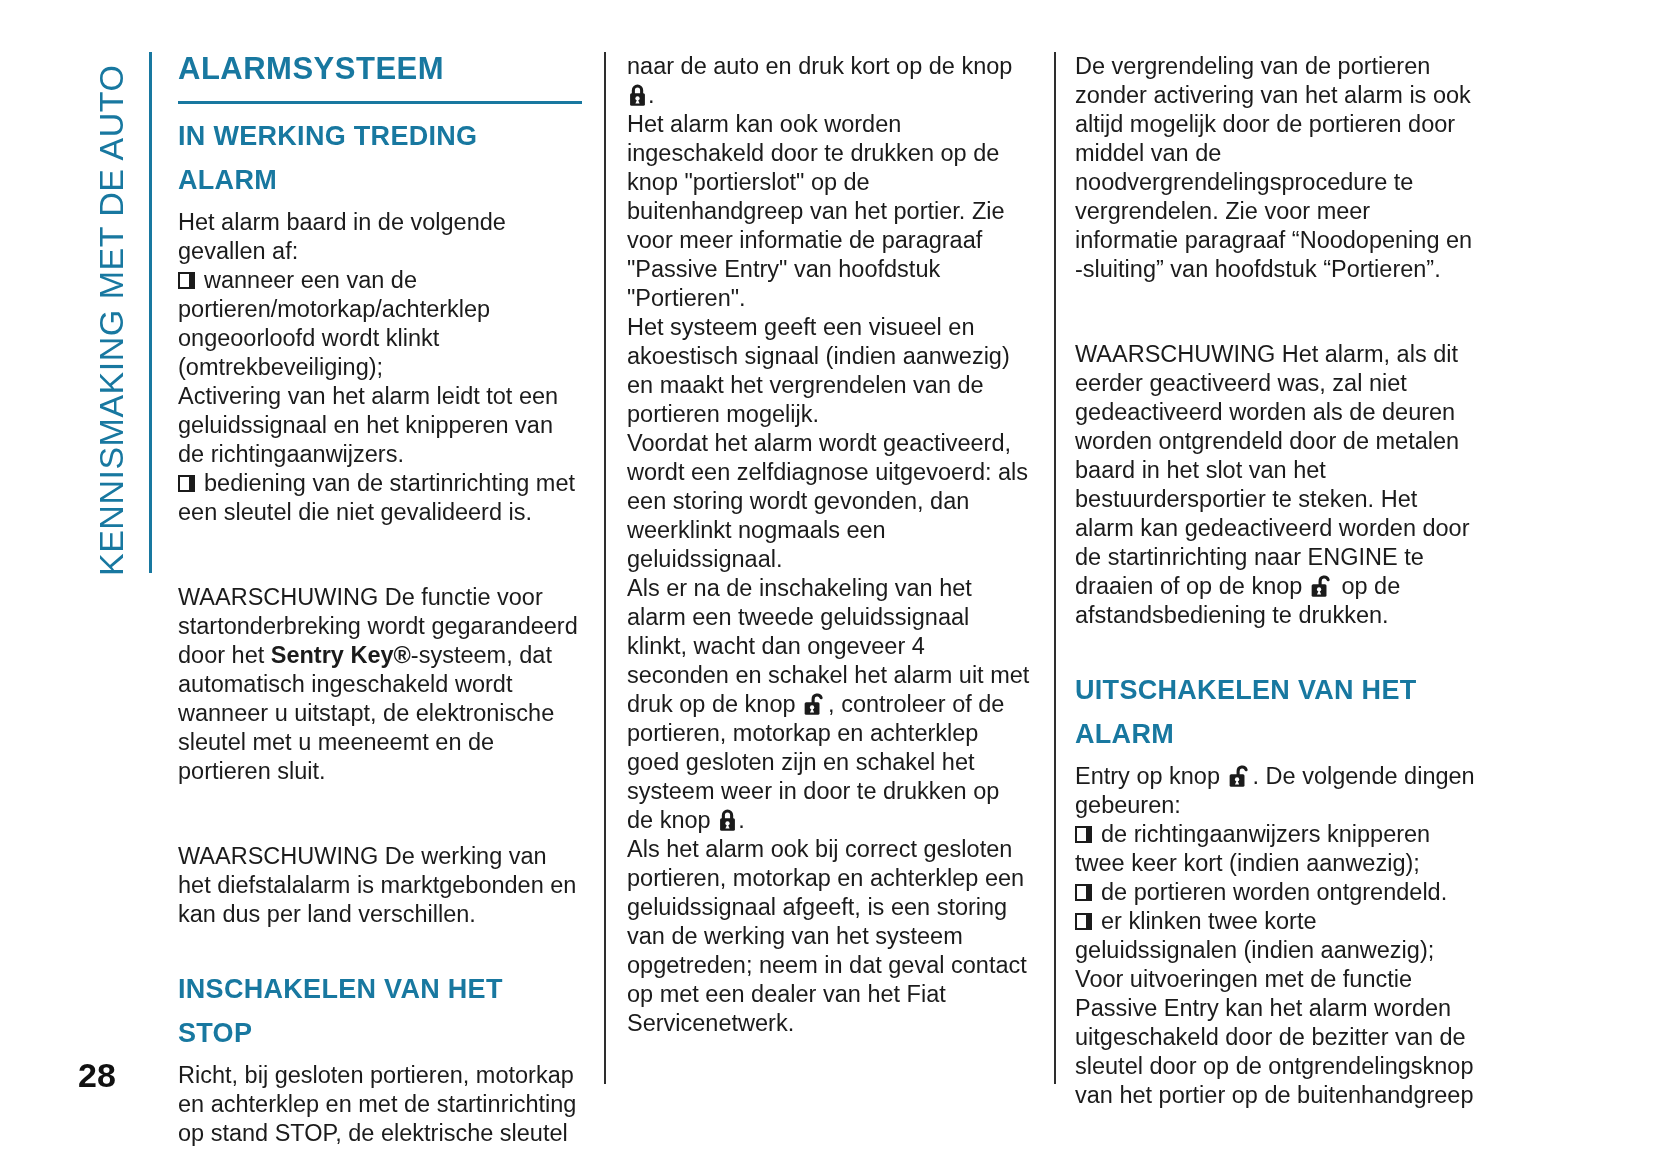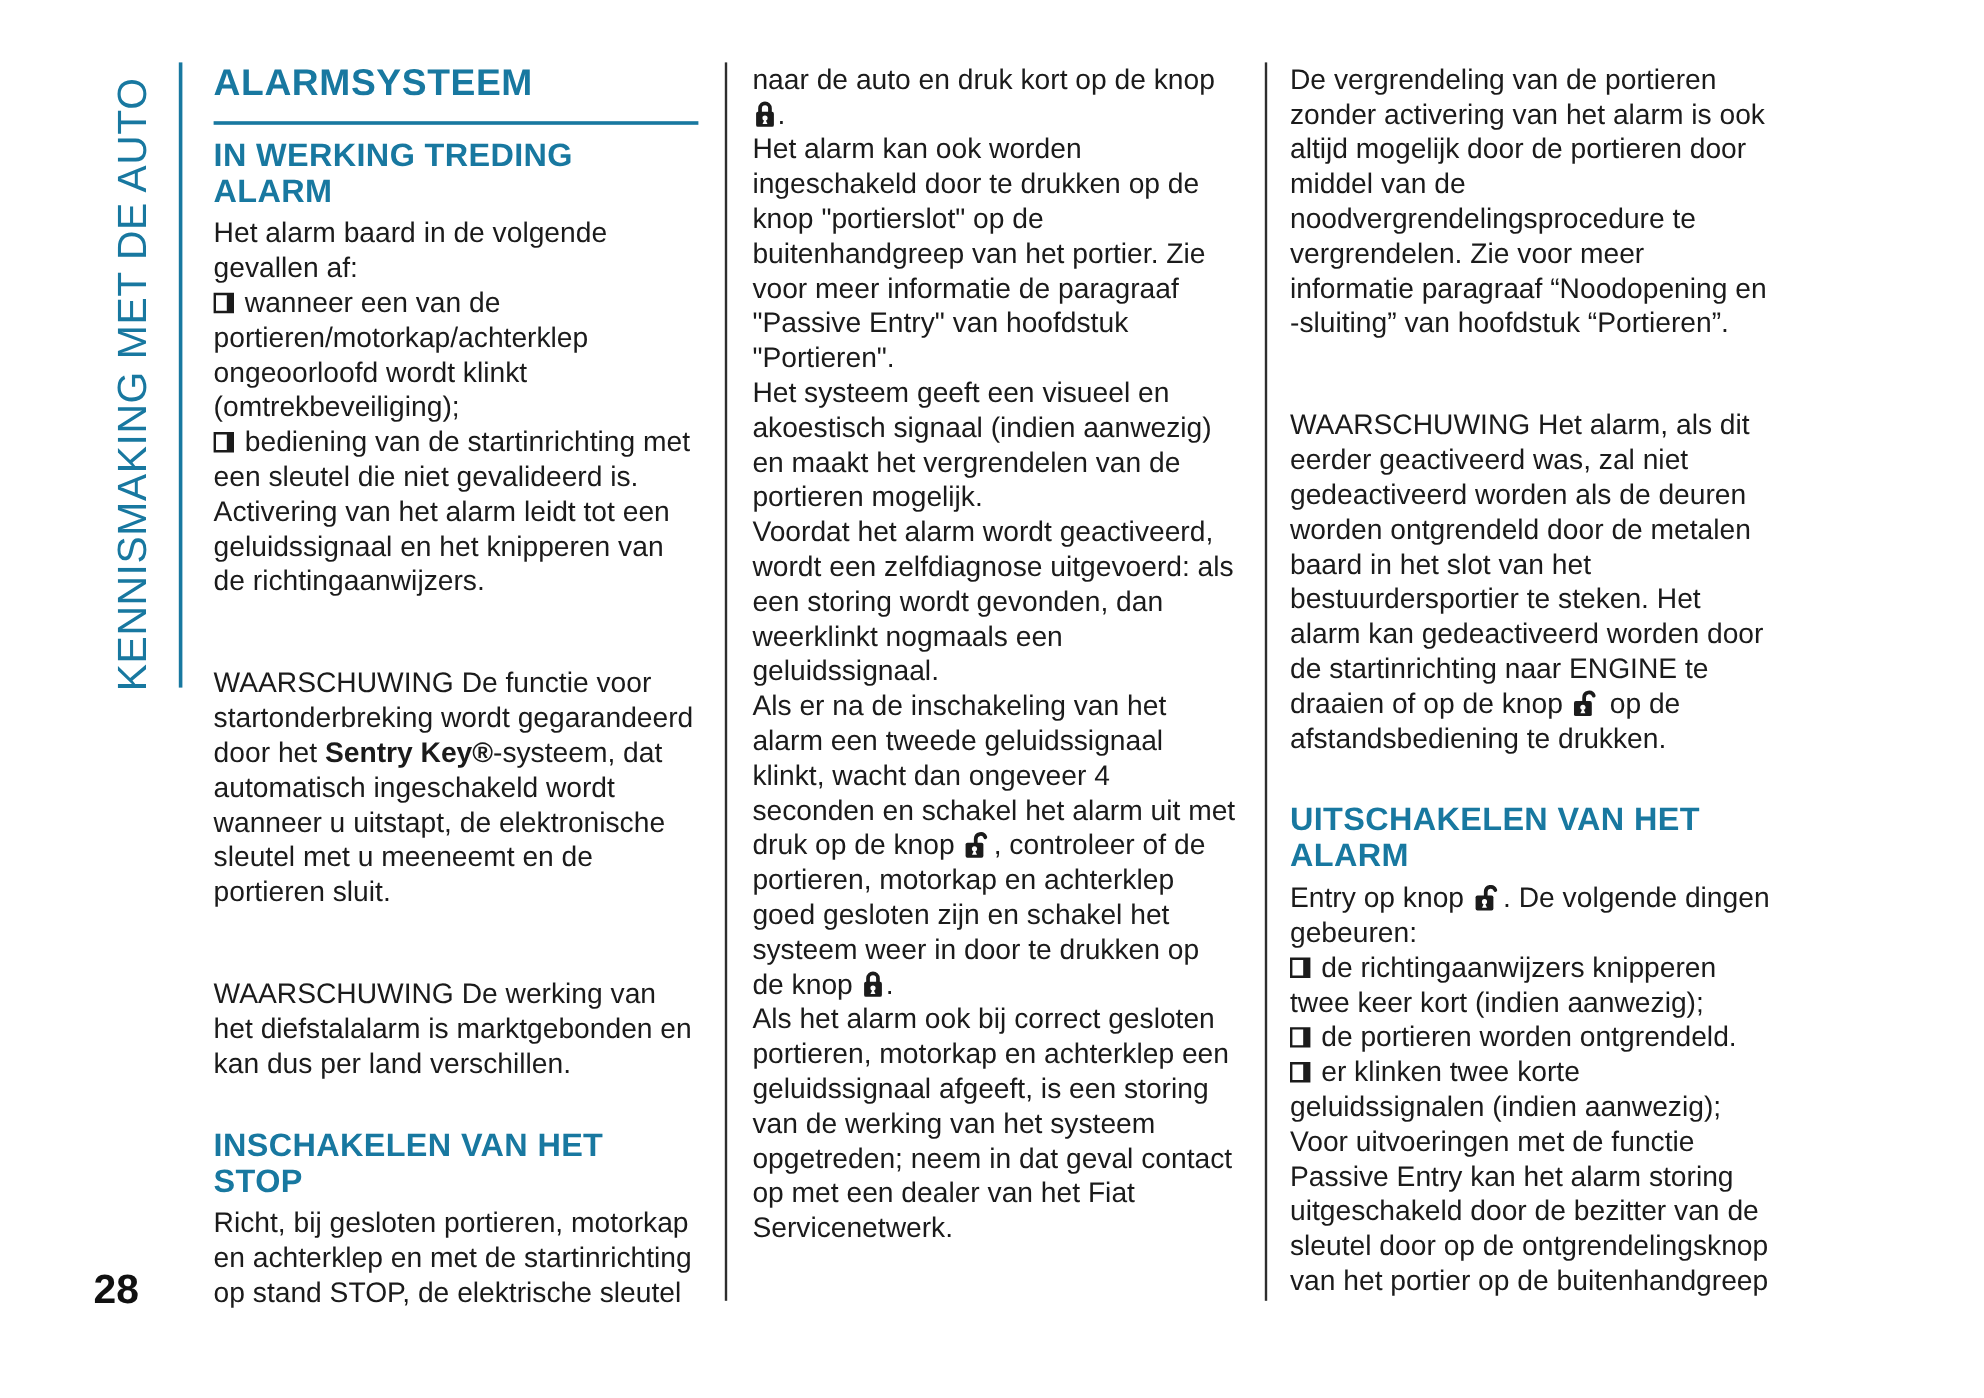--- a/index.html
+++ b/index.html
@@ -52,21 +52,21 @@
     font-size:31px;
     line-height:33px;
     font-weight:800;
     letter-spacing:0.5px;
     color:var(--accent);
     border-bottom:3px solid var(--accent);
   }
   h2{
     margin:38px 0 6px 0;
     font-size:27px;
-    line-height:30px;
+    line-height:44px;
     font-weight:800;
     letter-spacing:0.3px;
     color:var(--accent);
     white-space:pre-line;
   }
   h1 + h2{margin-top:6px;}
   .col p{margin:0;}
   .spacer{height:56px;}
   .b{font-weight:bold;}
   .sq{
@@ -93,22 +93,22 @@
 <div class="page">
   <div class="sidebar-title">KENNISMAKING MET DE AUTO</div>
   <div class="sidebar-rule"></div>
 
   <div class="col col-1">
       <h1>ALARMSYSTEEM</h1>
       <h2>IN WERKING TREDING
 ALARM</h2>
       <p><span>Het alarm baard in de volgende gevallen af:</span></p>
       <p><span class="sq"></span><span>wanneer een van de portieren/motorkap/achterklep ongeoorloofd wordt klinkt (omtrekbeveiliging);</span></p>
+      <p><span>Activering van het alarm leidt tot een geluidssignaal en het knipperen van de richtingaanwijzers.</span></p>
       <p><span class="sq"></span><span>bediening van de startinrichting met een sleutel die niet gevalideerd is.</span></p>
-      <p><span>Activering van het alarm leidt tot een geluidssignaal en het knipperen van de richtingaanwijzers.</span></p>
       <div class="spacer"></div>
       <p><span>WAARSCHUWING De functie voor startonderbreking wordt gegarandeerd door het </span><span class="b">Sentry Key®</span><span>-systeem, dat automatisch ingeschakeld wordt wanneer u uitstapt, de elektronische sleutel met u meeneemt en de portieren sluit.</span></p>
       <div class="spacer"></div>
       <p><span>WAARSCHUWING De werking van het diefstalalarm is marktgebonden en kan dus per land verschillen.</span></p>
       <h2>INSCHAKELEN VAN HET
 STOP</h2>
       <p><span>Richt, bij gesloten portieren, motorkap en achterklep en met de startinrichting op stand STOP, de elektrische sleutel</span></p>
     </div>
   <div class="divider divider-1"></div>
   <div class="col col-2">
@@ -148,17 +148,17 @@
 ALARM</h2>
       <p><span>Entry op knop </span><span class="ic"><svg viewBox="0 0 30 29" width="26" height="25">
             <path d="M12.8 13.5 V9.5 a4.8 4.8 0 0 1 9.3 -1.7" fill="none" stroke="#1b1b1b" stroke-width="3.6" stroke-linecap="round"></path>
             <rect x="3" y="13" width="17.2" height="14.5" rx="1.8" fill="#1b1b1b"></rect>
             <circle cx="11.6" cy="19" r="2.5" fill="#fff"></circle>
             <path d="M11.6 19.5 L9.2 24.8 H14 Z" fill="#fff"></path>
           </svg></span><span>. De volgende dingen gebeuren:</span></p>
       <p><span class="sq"></span><span>de richtingaanwijzers knipperen twee keer kort (indien aanwezig);</span></p>
       <p><span class="sq"></span><span>de portieren worden ontgrendeld.</span></p>
       <p><span class="sq"></span><span>er klinken twee korte geluidssignalen (indien aanwezig);</span></p>
-      <p><span>Voor uitvoeringen met de functie Passive Entry kan het alarm storing uitgeschakeld door de bezitter van de sleutel door op de ontgrendelingsknop van het portier op de buitenhandgreep</span></p>
+      <p><span>Voor uitvoeringen met de functie Passive Entry kan het alarm worden uitgeschakeld door de bezitter van de sleutel door op de ontgrendelingsknop van het portier op de buitenhandgreep</span></p>
     </div>
 
   <div class="page-number">28</div>
 </div>
 
 </body></html>

